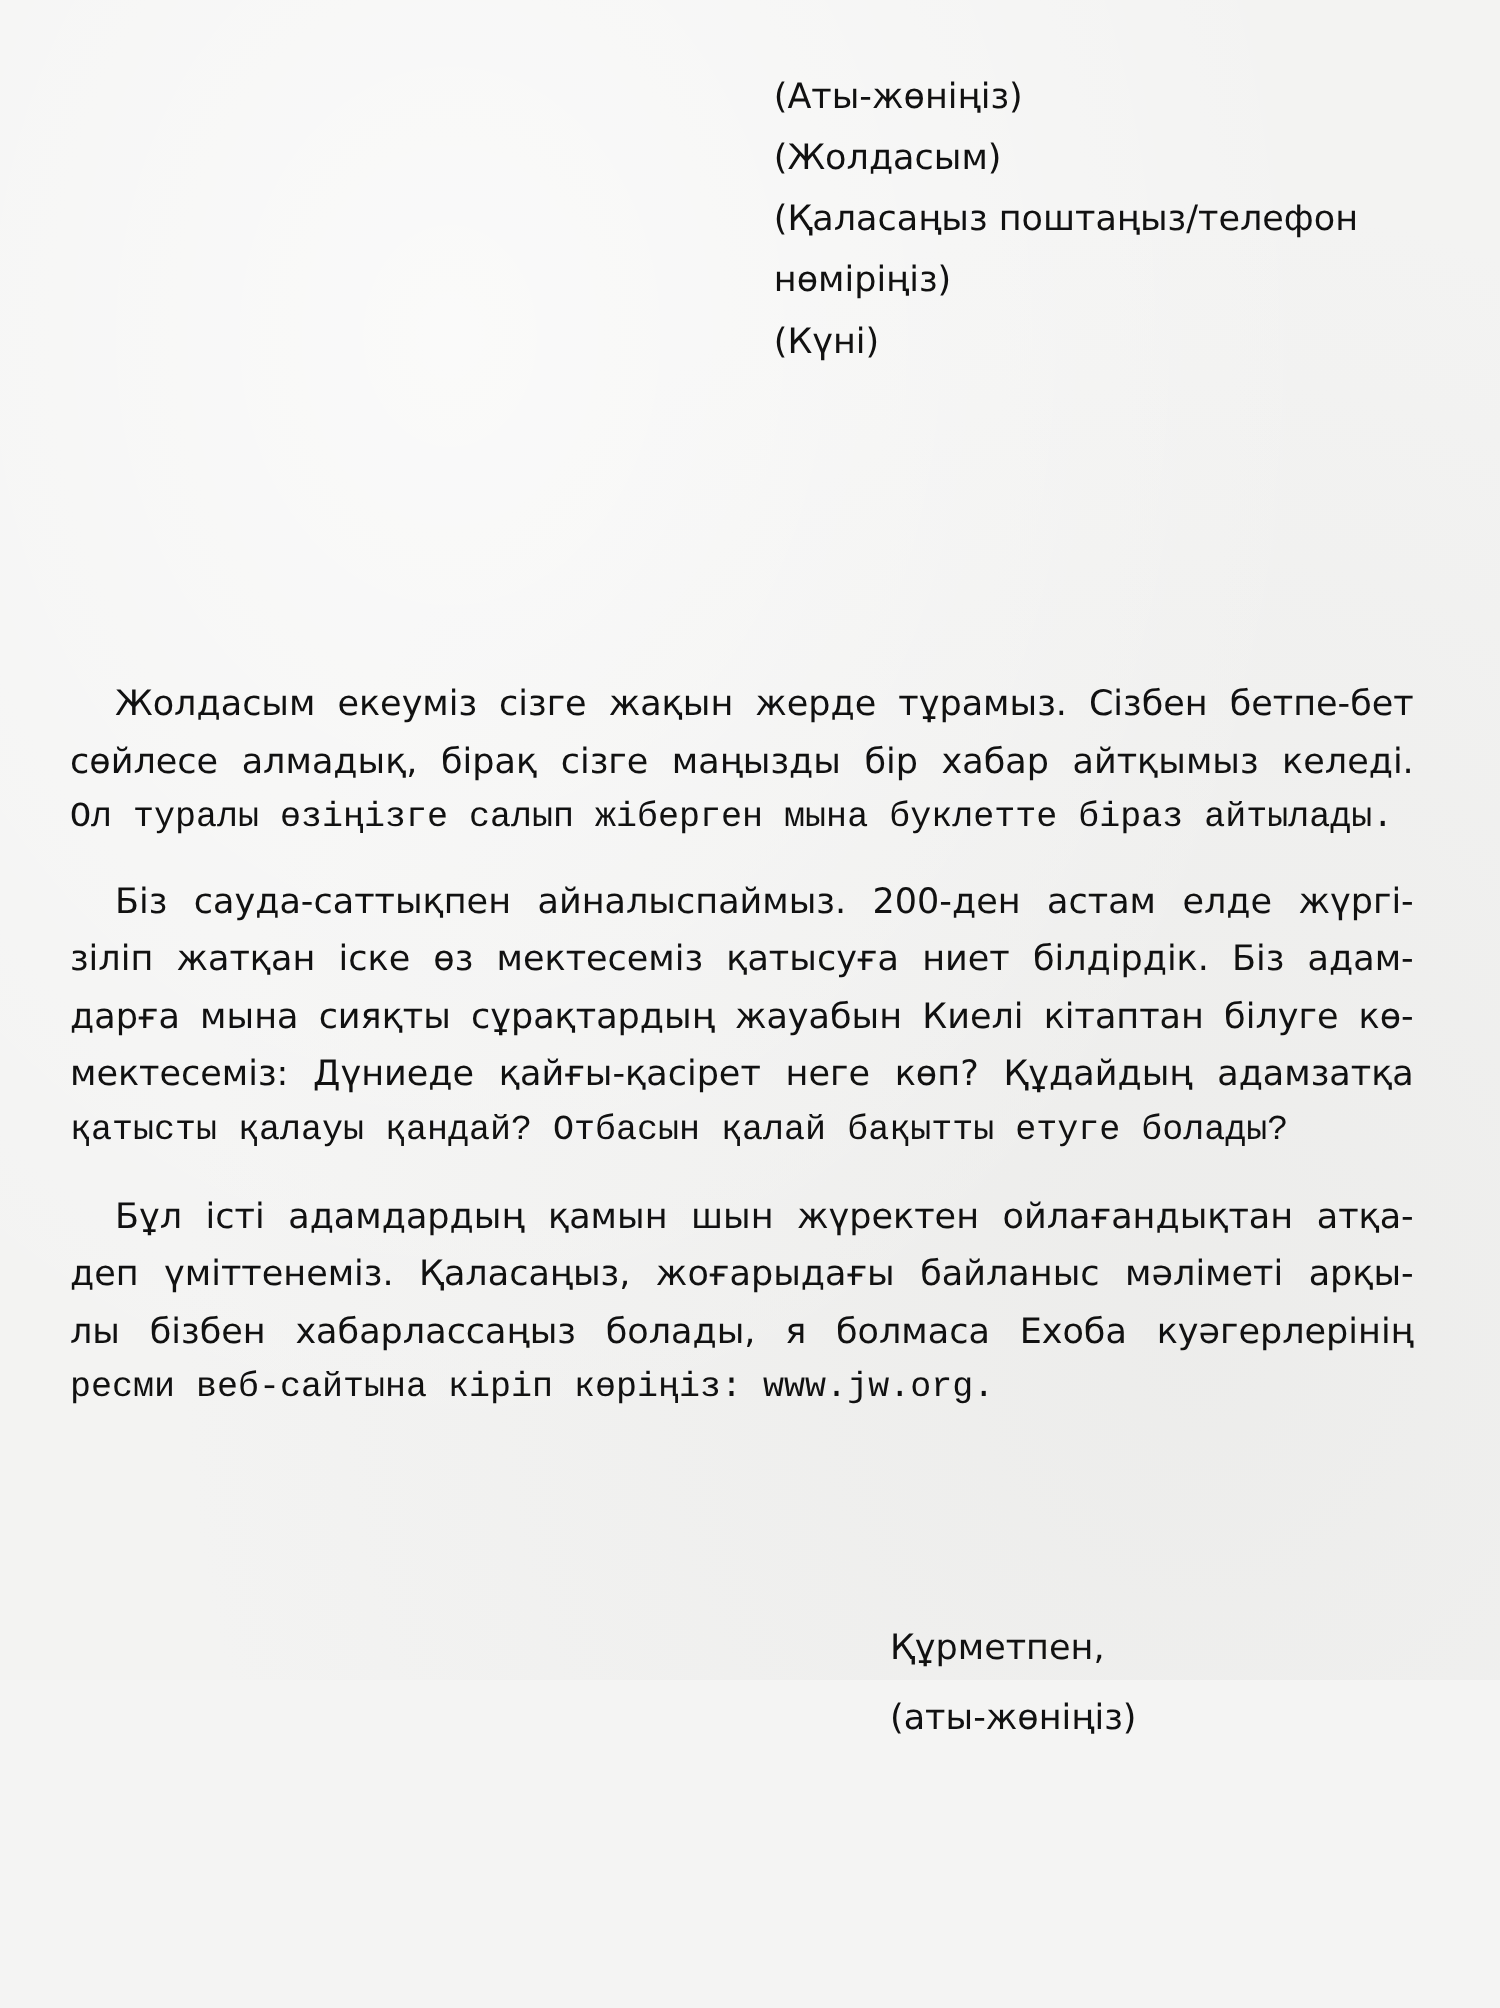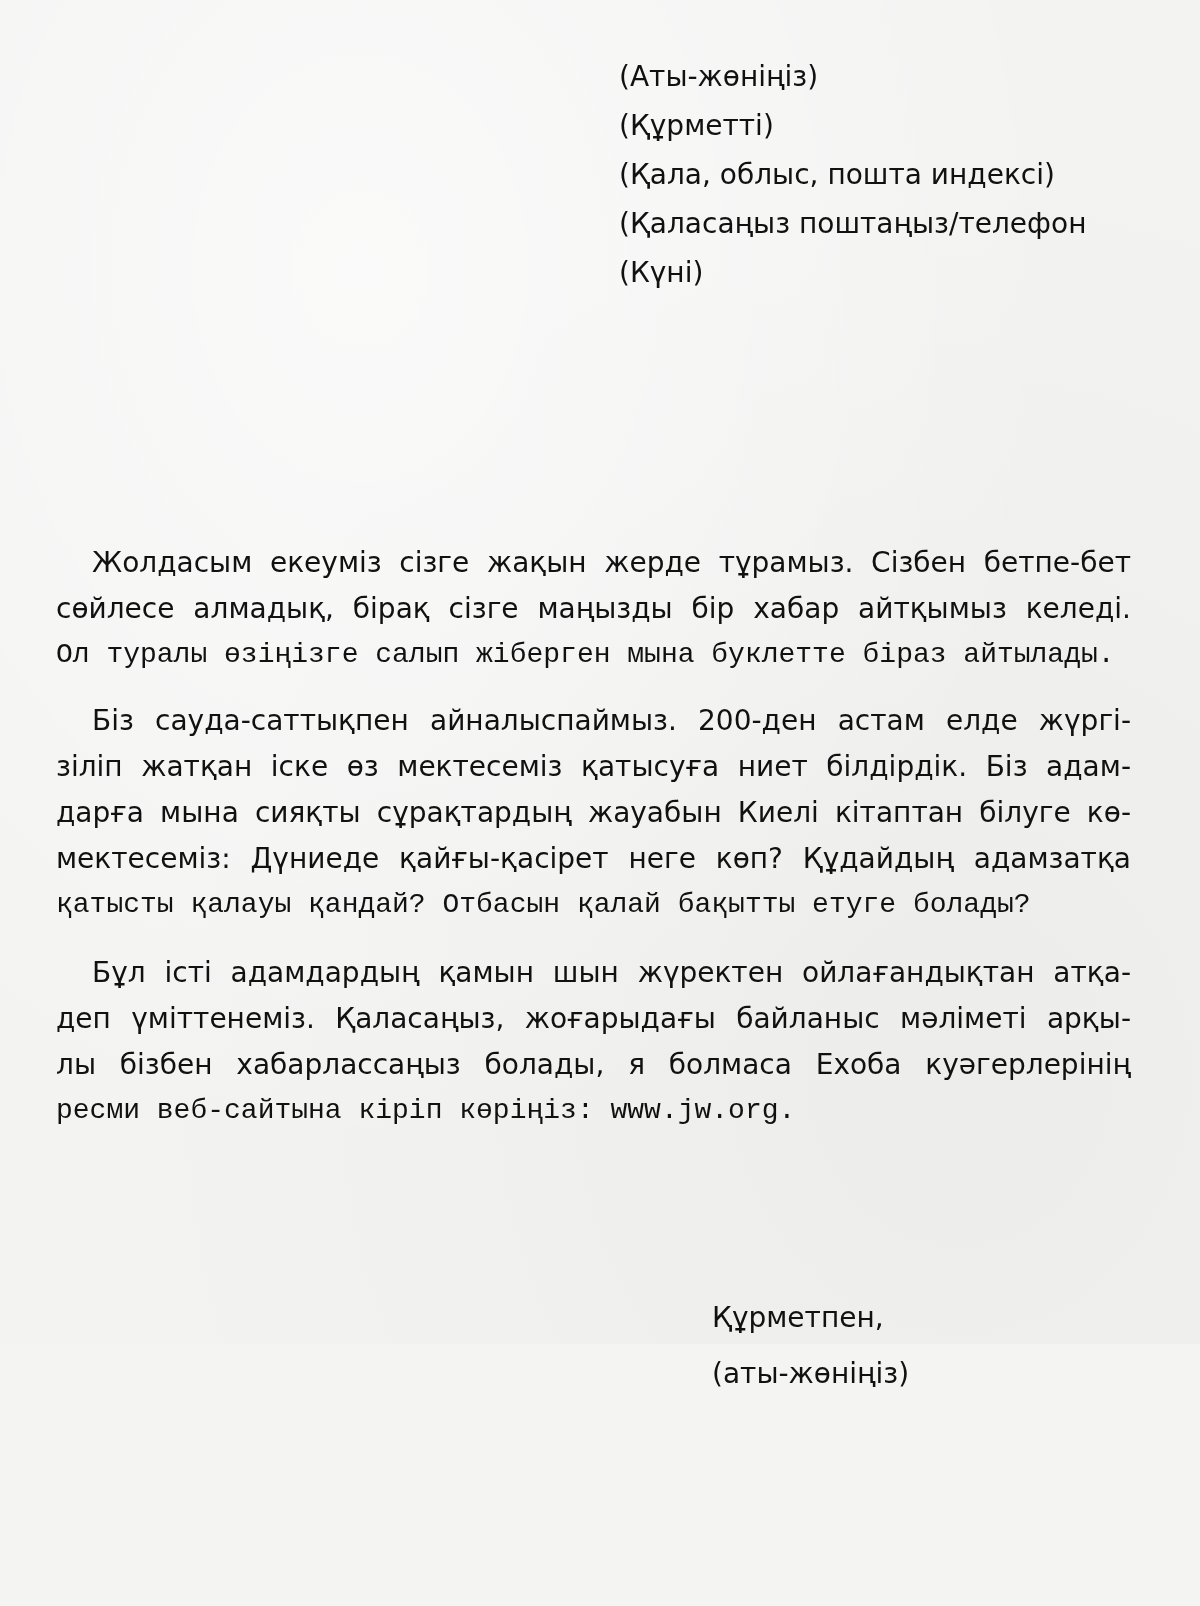--- a/index.html
+++ b/index.html
@@ -68,23 +68,23 @@
       white-space: nowrap;
     }
   </style>
 </head>
 <body>
 
 <div class="paper">
 
   <div class="sender">
     <div class="line">(Аты-жөніңіз)</div>
-    <div class="line">(Құрметті)</div>
-    <div class="line">(Қала, облыс, пошта индексі)</div>
+    <div class="line">(Жолдасым)</div>
     <div class="line">(Қаласаңыз поштаңыз/телефон</div>
+    <div class="line">нөміріңіз)</div>
     <div class="line">(Күні)</div>
   </div>
 
 
   <div class="para" id="p1">
     <span class="ln first">Жолдасым екеуміз сізге жақын жерде тұрамыз. Сізбен бетпе-бет</span>
     <span class="ln">сөйлесе алмадық, бірақ сізге маңызды бір хабар айтқымыз келеді.</span>
     <span class="ln last">Ол туралы өзіңізге салып жіберген мына буклетте біраз айтылады.</span>
   </div>
 

